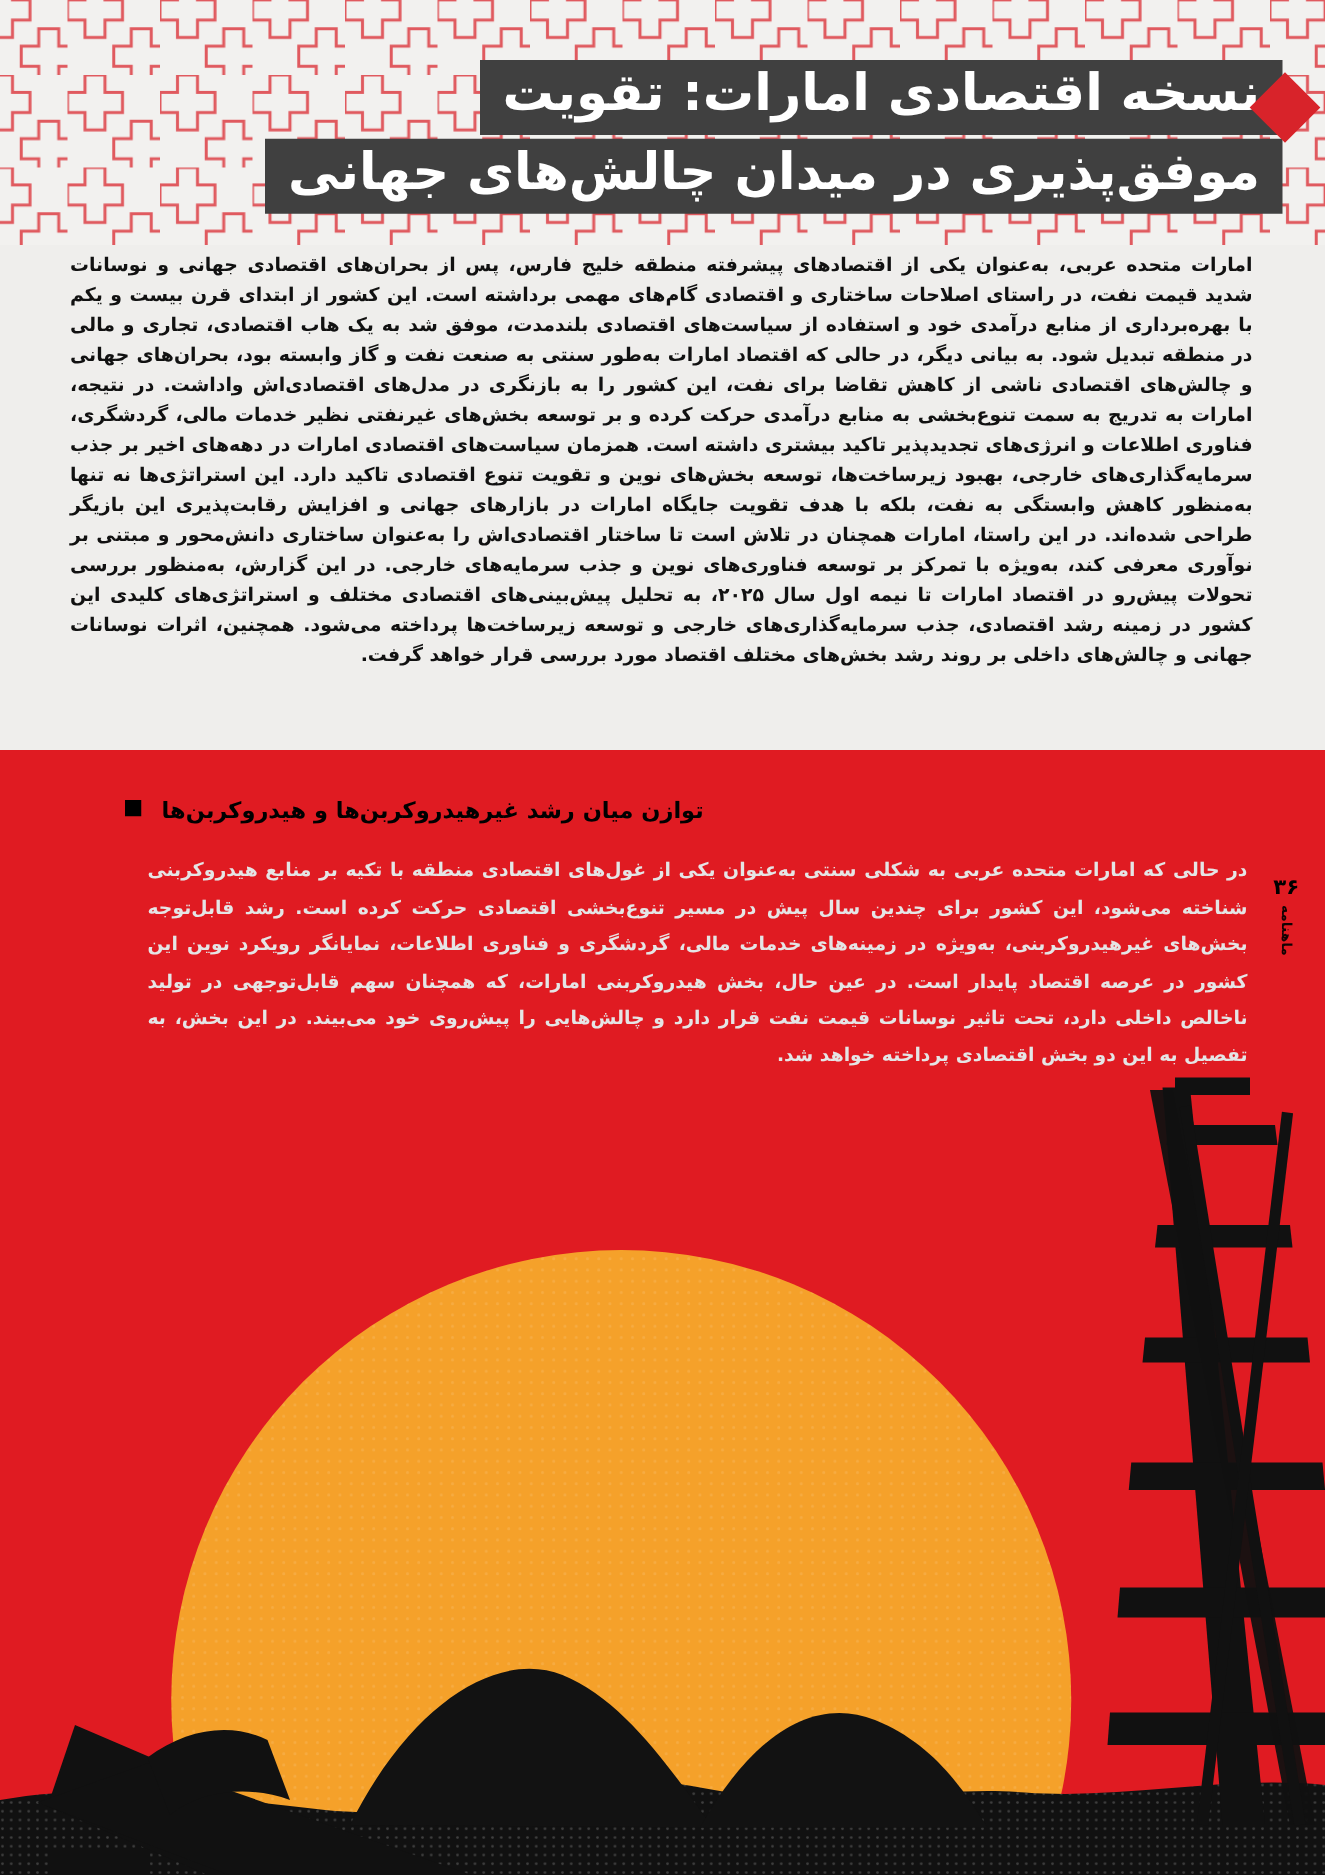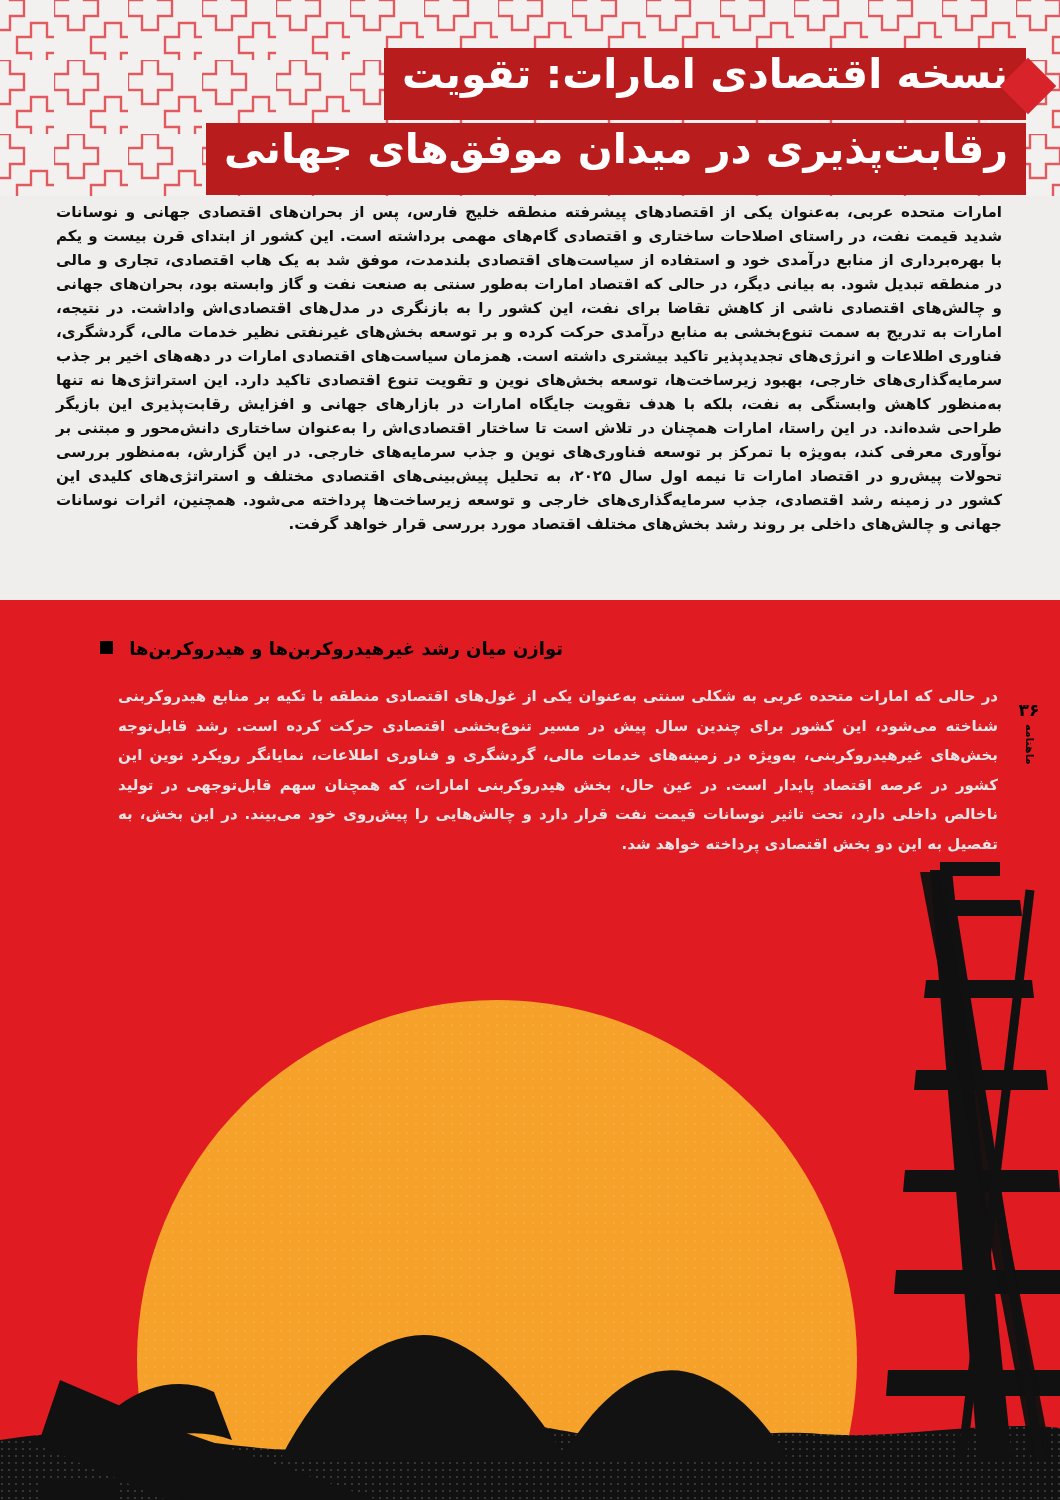--- a/index.html
+++ b/index.html
@@ -36,26 +36,26 @@
   .headline-wrap {
     position: absolute;
     top: 48px;
     left: 0;
     width: 1060px;
     text-align: left;
     direction: rtl;
   }
   .headline-line {
     display: inline-block;
-    background: #b91c1c;
+    background: #404040;
     color: #ffffff;
     font-size: 41px;
     font-weight: bold;
     line-height: 1.02;
-    padding: 6px 18px 24px 18px;
+    padding: 6px 18px 12px 18px;
     letter-spacing: -0.2px;
     white-space: nowrap;
   }
   .headline-row {
     display: block;
     text-align: right;
     padding-right: 34px;
   }
   .headline-row.r1 { margin-bottom: 3px; }
   .diamond {
@@ -163,21 +163,21 @@
       <rect x="0" y="0" width="1110" height="230" fill="url(#crosspat)"></rect>
     </svg>
   </div>
 
   <div class="headline-wrap">
     <div class="diamond"></div>
     <div class="headline-row r1">
       <span class="headline-line">نسخه اقتصادی امارات: تقویت</span>
     </div>
     <div class="headline-row r2">
-      <span class="headline-line">رقابت‌پذیری در میدان موفق‌های جهانی</span>
+      <span class="headline-line">موفق‌پذیری در میدان چالش‌های جهانی</span>
     </div>
   </div>
 
   <div class="intro">امارات متحده عربی، به‌عنوان یکی از اقتصادهای پیشرفته منطقه خلیج فارس، پس از بحران‌های اقتصادی جهانی و نوسانات شدید قیمت نفت، در راستای اصلاحات ساختاری و اقتصادی گام‌های مهمی برداشته است. این کشور از ابتدای قرن بیست و یکم با بهره‌برداری از منابع درآمدی خود و استفاده از سیاست‌های اقتصادی بلندمدت، موفق شد به یک هاب اقتصادی، تجاری و مالی در منطقه تبدیل شود. به بیانی دیگر، در حالی که اقتصاد امارات به‌طور سنتی به صنعت نفت و گاز وابسته بود، بحران‌های جهانی و چالش‌های اقتصادی ناشی از کاهش تقاضا برای نفت، این کشور را به بازنگری در مدل‌های اقتصادی‌اش واداشت. در نتیجه، امارات به تدریج به سمت تنوع‌بخشی به منابع درآمدی حرکت کرده و بر توسعه بخش‌های غیرنفتی نظیر خدمات مالی، گردشگری، فناوری اطلاعات و انرژی‌های تجدیدپذیر تاکید بیشتری داشته است. همزمان سیاست‌های اقتصادی امارات در دهه‌های اخیر بر جذب سرمایه‌گذاری‌های خارجی، بهبود زیرساخت‌ها، توسعه بخش‌های نوین و تقویت تنوع اقتصادی تاکید دارد. این استراتژی‌ها نه تنها به‌منظور کاهش وابستگی به نفت، بلکه با هدف تقویت جایگاه امارات در بازارهای جهانی و افزایش رقابت‌پذیری این بازیگر طراحی شده‌اند. در این راستا، امارات همچنان در تلاش است تا ساختار اقتصادی‌اش را به‌عنوان ساختاری دانش‌محور و مبتنی بر نوآوری معرفی کند، به‌ویژه با تمرکز بر توسعه فناوری‌های نوین و جذب سرمایه‌های خارجی. در این گزارش، به‌منظور بررسی تحولات پیش‌رو در اقتصاد امارات تا نیمه اول سال ۲۰۲۵، به تحلیل پیش‌بینی‌های اقتصادی مختلف و استراتژی‌های کلیدی این کشور در زمینه رشد اقتصادی، جذب سرمایه‌گذاری‌های خارجی و توسعه زیرساخت‌ها پرداخته می‌شود. همچنین، اثرات نوسانات جهانی و چالش‌های داخلی بر روند رشد بخش‌های مختلف اقتصاد مورد بررسی قرار خواهد گرفت.</div>
 
   <div class="red-section">
 
     <svg class="art" viewBox="0 0 1060 900" xmlns="http://www.w3.org/2000/svg">
       <defs>
         <pattern id="dots" width="7" height="7" patternUnits="userSpaceOnUse">

